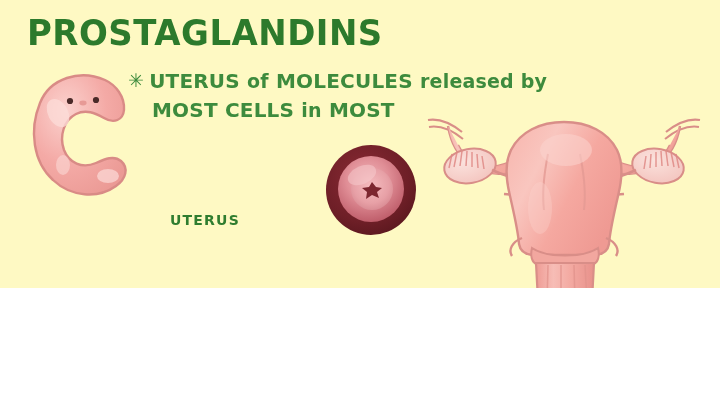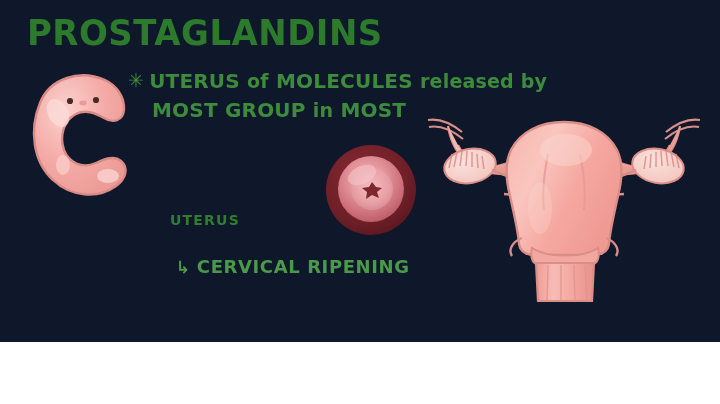--- a/index.html
+++ b/index.html
@@ -4,22 +4,22 @@
 <title>Prostaglandins</title>
 <style>
   html, body {
     margin: 0;
     padding: 0;
     background: #ffffff;
   }
   #slide {
     position: relative;
     width: 720px;
-    height: 342px;
-    background: #0f172a;
+    height: 288px;
+    background: #fef9c3;
     overflow: hidden;
     font-family: "DejaVu Sans", sans-serif;
   }
 
   
   #title {
     position: absolute;
     left: 27px;
     top: 13px;
     font-family: "DejaVu Sans", sans-serif;
@@ -102,31 +102,28 @@
 <div id="slide">
 
   <div id="title">PROSTAGLANDINS</div>
 
   <div id="intro">
     <span class="star">✳</span><span>UTERUS</span>
     <span class="lower">of</span>
     <span>MOLECULES</span>
     <span class="lower">released by</span>
     <span class="line2">
-      <span>MOST GROUP</span>
+      <span>MOST CELLS</span>
       <span class="lower">in</span>
       <span>MOST</span>
     </span>
   </div>
 
   <div id="uterus-heading">UTERUS</div>
 
-  <div class="sub-item" id="sub-0">
-    <span class="arrow">↳</span><span>CERVICAL RIPENING</span>
-  </div>
 
 
   <svg class="art" id="cell-art" viewBox="0 0 120 150">
     <defs>
       <radialGradient id="cellGrad" cx="35%" cy="30%" r="80%">
         <stop offset="0%" stop-color="#fbd2ce"></stop>
         <stop offset="55%" stop-color="#f4aaa6"></stop>
         <stop offset="100%" stop-color="#eb9a95"></stop>
       </radialGradient>
     </defs>

